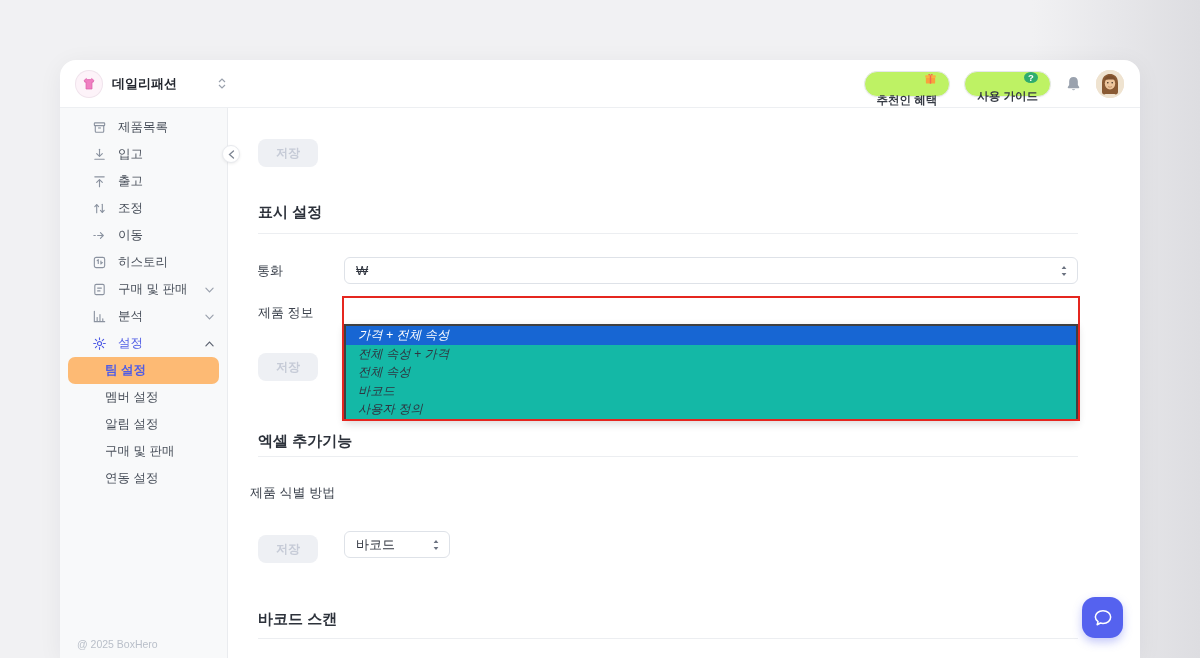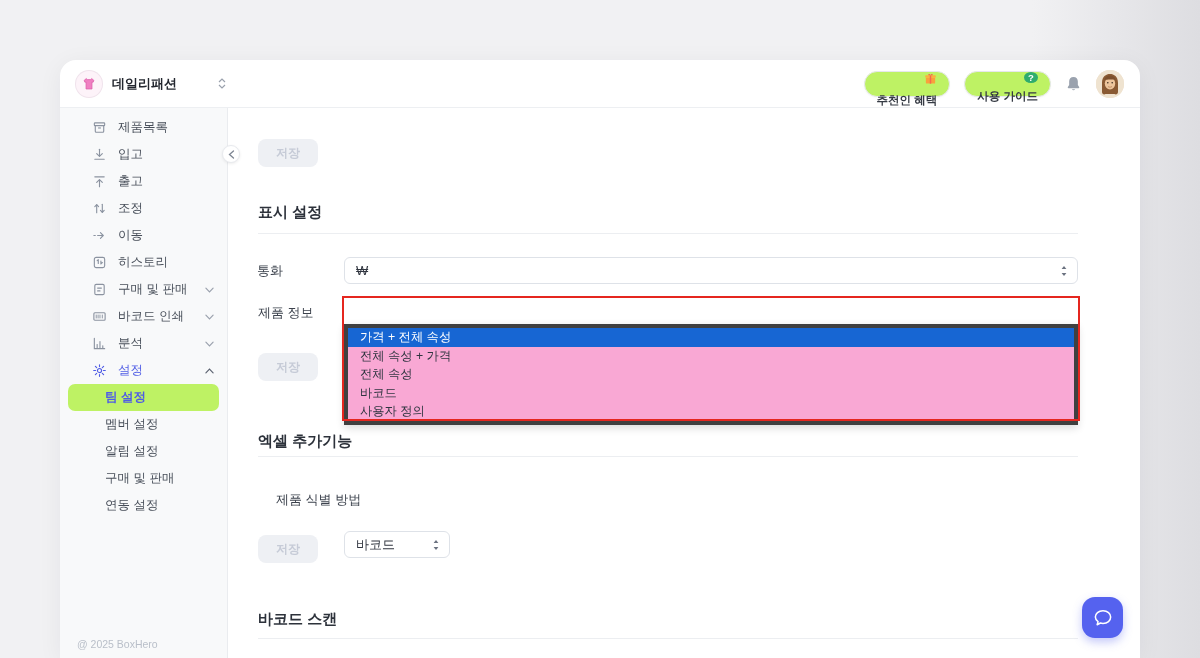--- a/index.html
+++ b/index.html
@@ -32,41 +32,41 @@
   .sidebar { width:168px; background:#f8f9fa; border-right:1px solid #eaecef;
     position:relative; padding-top:6px; flex:none; }
   .nav-item { height:27px; display:flex; align-items:center; padding-left:21px;
     gap:11px; font-size:12.5px; color:#474e59; cursor:pointer; position:relative;margin-left:11px; }
   .nav-item .ic { width:15px; height:15px; color:#8b93a0; display:flex; flex:none; }
   .nav-item .chev { position:absolute; right:13px; color:#9aa1ad; display:flex; }
   .nav-item.active { color:#4f5ce5; }
   .nav-item.active .ic { color:#4f5ce5; }
   .sub-item { height:27px; display:flex; align-items:center; padding-left:37px;
     font-size:12.5px; color:#474e59; cursor:pointer; margin:0 8px; border-radius:7px; }
-  .sub-item.active { background:#bef264; color:#4f5ce5; font-weight:600; }
+  .sub-item.active { background:#fdba74; color:#4f5ce5; font-weight:600; }
   .sidebar-footer { position:absolute; left:17px; bottom:8px; font-size:10.5px; color:#b9bfc9; }
   .collapse-btn { position:absolute; left:162px; top:85px; width:18px; height:18px; z-index:6;
     border-radius:50%; background:#fff; border:1px solid #e8eaee; color:#7d8592;
     display:flex; align-items:center; justify-content:center; cursor:pointer;
     box-shadow:0 1px 3px rgba(0,0,0,.08); }
 
   
   .main { flex:1; position:relative; }
   .abs { position:absolute; }
   .save-btn { width:60px; height:28px; border:none; border-radius:8px; background:#eef0f4;
     color:#c6cbd7; font-size:12px; font-weight:600; cursor:default;
     font-family:Liberation Mono, monospace; }
   .h-section { font-size:15px; font-weight:700; color:#2d323b; }
   .divider { height:1px; background:#eceef1; width:820px; }
   .field-label { font-size:13px; color:#3c424d; }
   .sel { border:1px solid #dee2e8; border-radius:6px; background:#fff; display:flex;
     align-items:center; padding:0 11px; font-size:13px; color:#30353f; position:relative; cursor:pointer; }
   .sel .sel-stepper { position:absolute; right:9px; top:50%; transform:translateY(-50%); display:flex; }
 
-  .menu { background:#f9a8d4; border:4px solid #404040; box-shadow:0 3px 8px rgba(0,0,0,.14); z-index:4; }
+  .menu { background:#14b8a6; border:2px solid #404040; box-shadow:0 3px 8px rgba(0,0,0,.14); z-index:4;font-style:italic; }
   .opt { height:18.6px; line-height:18.6px; padding:0 12px; font-size:12.3px; color:#2f3540;
     white-space:nowrap; cursor:pointer; }
   .opt.hl { background:#1766d3; color:#fff; }
 
   .annotation-rect { border:2px solid #e5261f; z-index:5; pointer-events:none; }
 
   .chat-btn { width:41px; height:41px; border-radius:13px; background:#5562ef; border:none;
     display:flex; align-items:center; justify-content:center; cursor:pointer;
     box-shadow:0 4px 10px rgba(85,98,239,.35); }
 </style>
@@ -202,34 +202,20 @@
           </span>
         <span>구매 및 판매</span>
         <span class="chev">
             <svg width="9" height="6" viewBox="0 0 10 6">
               <path d="M1 1 l4 4 4-4" fill="none" stroke="currentColor" stroke-width="1.3" stroke-linecap="round"></path>
             </svg>
           </span>
       </div>
       <div class="nav-item">
         <span class="ic">
-            <svg width="15" height="15" viewBox="0 0 16 16" fill="none" stroke="currentColor" stroke-width="1.2" stroke-linejoin="round">
-              <rect x="2" y="4" width="12" height="8" rx="1"></rect>
-              <path d="M4.5 6 v4 M6.5 6 v4 M8.5 6 v4 M11 6 v4" stroke-width="1"></path>
-            </svg>
-          </span>
-        <span>바코드 인쇄</span>
-        <span class="chev">
-            <svg width="9" height="6" viewBox="0 0 10 6">
-              <path d="M1 1 l4 4 4-4" fill="none" stroke="currentColor" stroke-width="1.3" stroke-linecap="round"></path>
-            </svg>
-          </span>
-      </div>
-      <div class="nav-item">
-        <span class="ic">
             <svg width="15" height="15" viewBox="0 0 16 16" fill="none" stroke="currentColor" stroke-width="1.2" stroke-linecap="round">
               <path d="M2.5 2.5 v11 h11"></path>
               <path d="M5.5 13 V9"></path>
               <path d="M8.5 13 V6"></path>
               <path d="M11.5 13 V10.5"></path>
             </svg>
           </span>
         <span>분석</span>
         <span class="chev">
             <svg width="9" height="6" viewBox="0 0 10 6">
@@ -308,21 +294,21 @@
         <div class="opt">사용자 정의</div>
       </div>
 
       <div class="annotation-rect abs" style="left:114px; top:188px; width:738px; height:125px;"></div>
 
       <button class="save-btn abs" style="left:30px; top:245px; z-index:1;" disabled="">저장</button>
 
       <div class="h-section abs" style="left:30px; top:324px;">엑셀 추가기능</div>
       <div class="divider abs" style="left:30px; top:348px;"></div>
 
-      <div class="field-label abs" style="left:48px; top:376px;margin-top:7px;">제품 식별 방법</div>
+      <div class="field-label abs" style="left:22px; top:376px;">제품 식별 방법</div>
       <div class="sel abs" style="left:116px; top:370px; width:106px; height:27px;">
         <span>바코드</span>
         <span class="sel-stepper">
           <svg width="8" height="12" viewBox="0 0 8 12">
               <path d="M4 1 L6.4 4 H1.6 Z" fill="#6b7280"></path>
               <path d="M4 11 L1.6 8 H6.4 Z" fill="#6b7280"></path>
             </svg>
         </span>
       </div>
 

